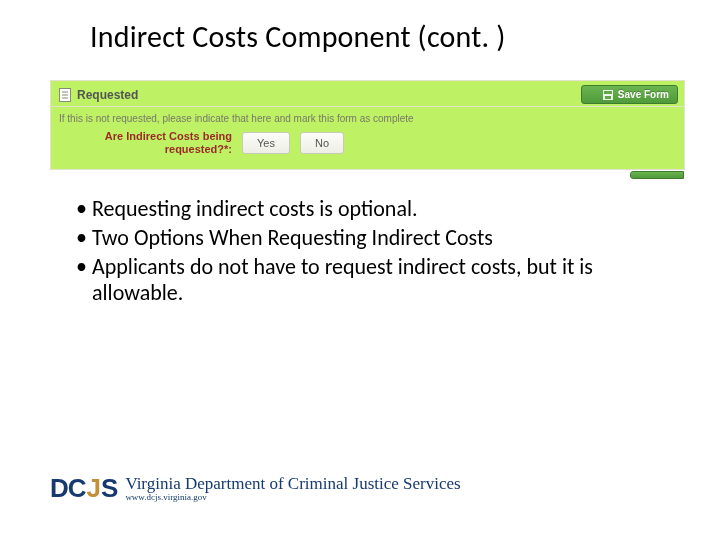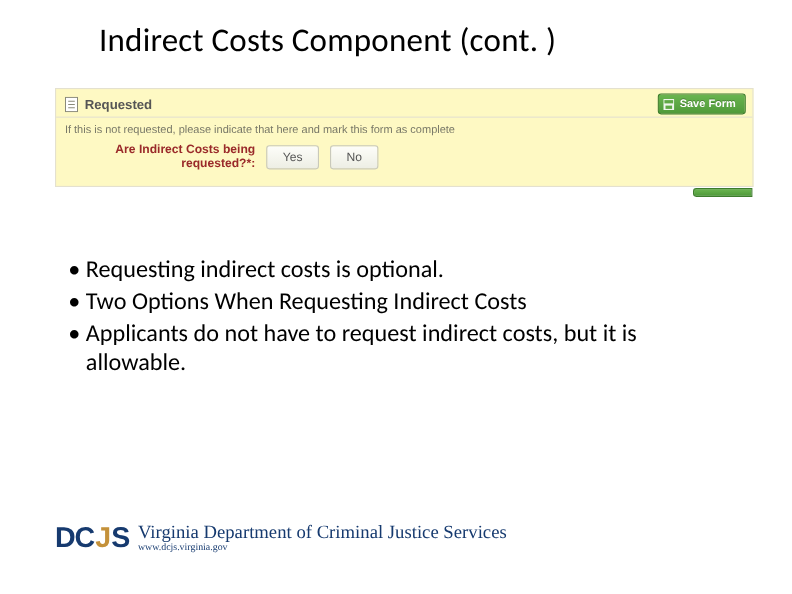--- a/index.html
+++ b/index.html
@@ -27,21 +27,21 @@
     letter-spacing: 0.2px;
   }
 
   
   .form-panel {
     position: absolute;
     left: 50px;
     top: 80px;
     width: 635px;
     height: 90px;
-    background: #fef9c3;
+    background: #bef264;
     border: 1px solid #e4e1cf;
     box-sizing: border-box;
     font-family: Arial, Helvetica, sans-serif;
   }
   .form-header {
     display: flex;
     align-items: center;
     justify-content: space-between;
     padding: 4px 6px 2px 8px;
     border-bottom: 1px solid #e4e1cf;
@@ -61,21 +61,21 @@
     font-size: 12px;
     color: #555;
   }
   .save-btn {
     background: #5fa845;
     background: linear-gradient(#6ab54f,#4f9a3a);
     border: 1px solid #3d7d2c;
     color: #fff;
     font-size: 10px;
     font-weight: bold;
-    padding: 3px 8px 3px 4px;
+    padding: 3px 8px 3px 21px;
     border-radius: 3px;
     display: inline-flex;
     align-items: center;
     gap: 5px;
     text-shadow: 0 -1px 0 rgba(0,0,0,0.25);
   }
   .save-btn .disk {
     width: 10px; height: 10px; display:inline-block;
   }
   .form-note {
@@ -115,26 +115,25 @@
     height: 6px;
     background: #5fa845;
     background: linear-gradient(#6ab54f,#4f9a3a);
     border: 1px solid #3d7d2c;
     border-radius: 3px 0 0 3px;
   }
 
   
   .content {
     position: absolute;
-    left: 62px;
+    left: 76px;
     top: 196px;
     width: 600px;
     font-size: 22px;
     line-height: 1.22;
-    margin-top: 36px;
   }
   .content ul {
     list-style: none;
     margin: 0;
     padding: 0;
   }
   .bullet {
     position: relative;
     padding-left: 16px;
     margin-bottom: 2px;

